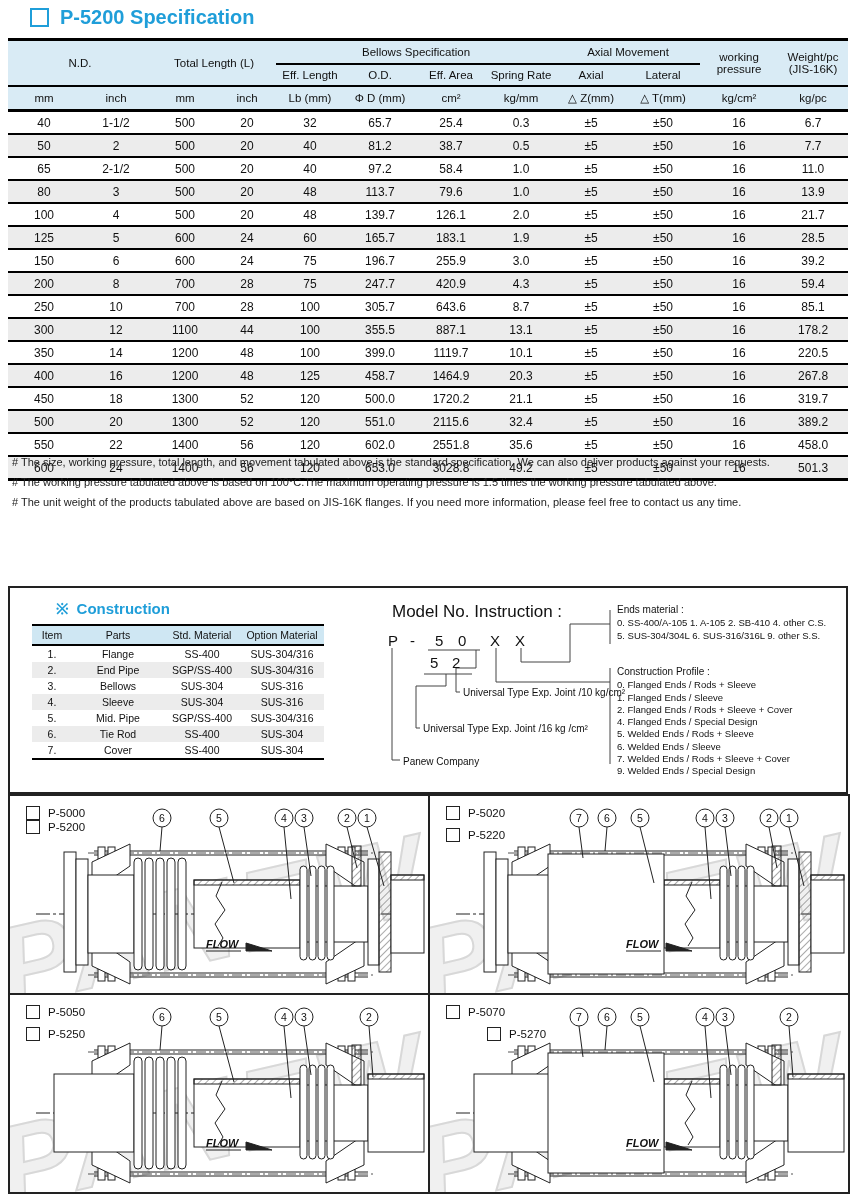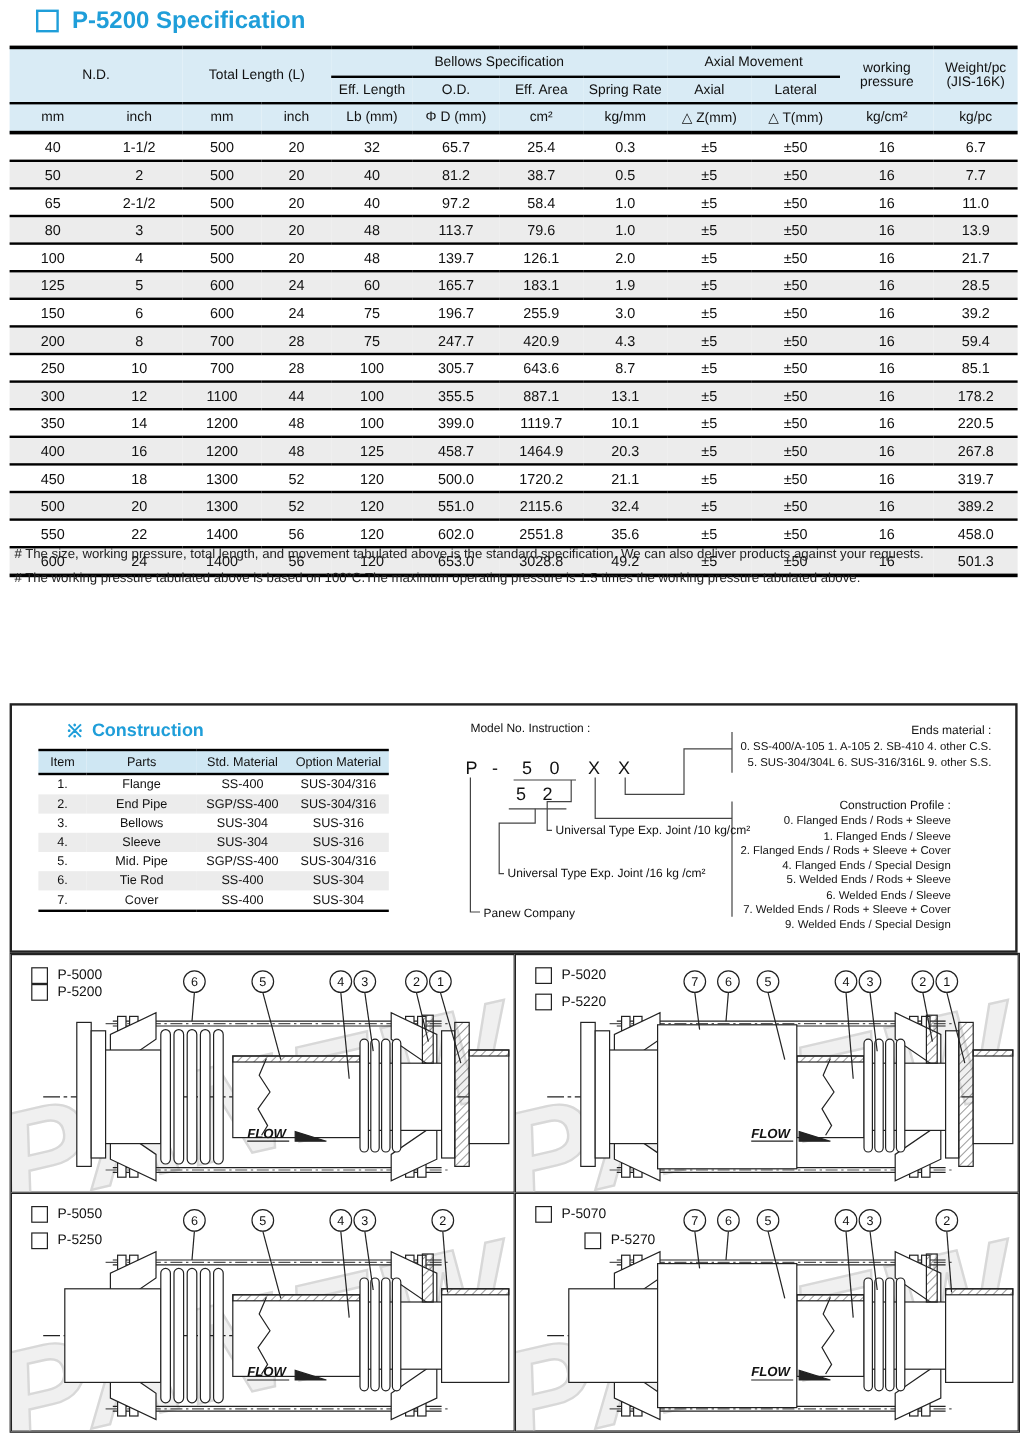--- a/index.html
+++ b/index.html
@@ -23,24 +23,24 @@
   .footnotes{position:absolute;left:12px;top:452px;font-size:11px;line-height:20px;color:#222;}
   
   .cbox{position:absolute;left:8px;top:586px;width:836px;height:204px;border:2px solid #222;background:#fff;}
   .constr-title{position:absolute;left:46px;top:10px;color:#1f9ed9;font-weight:bold;font-size:15px;display:flex;gap:8px;align-items:center;}
   table.constr{position:absolute;left:22px;top:36px;width:292px;border-collapse:collapse;table-layout:fixed;
                border-top:2px solid #000;border-bottom:2px solid #000;}
   table.constr th{font-weight:normal;font-size:10.5px;background:#cfe7f3;height:18px;border-bottom:2px solid #000;padding:0;text-align:center;}
   table.constr td{font-size:10.5px;height:16px;text-align:center;padding:0;}
   table.constr tbody tr:nth-child(even){background:#ececec;}
   .abs{position:absolute;white-space:nowrap;}
-  .mi-title{font-size:10px;}
+  .mi-title{font-size:17px;}
   .mi-char{font-size:15px;}
   .mi-lab{font-size:10px;}
-  .em-block,.cp-block{font-size:9.5px;line-height:12.3px;text-align:right;}
+  .em-block,.cp-block{font-size:9.5px;line-height:12.3px;}
   .em-title,.cp-title{font-size:10px;margin-bottom:1px;}
   .cbox svg.wires{position:absolute;left:0;top:0;}
   
   .pgrid{position:absolute;left:8px;top:794px;width:840px;height:398px;
          display:grid;grid-template-columns:1fr 1fr;grid-template-rows:1fr 1fr;border:1px solid #222;}
   .panel{position:relative;border:1px solid #222;background:#fff;overflow:hidden;}
   .panel svg.draw{position:absolute;left:0;top:0;width:100%;height:100%;}
   .chk{position:absolute;left:16px;display:flex;align-items:center;gap:8px;font-size:11.5px;}
   .chk .box{width:12px;height:12px;border:1.5px solid #222;background:#fff;flex:0 0 auto;}
   .panel svg text{font-family:"Liberation Sans",sans-serif;}
@@ -326,20 +326,21 @@
           <td>±50</td>
           <td>16</td>
           <td>501.3</td>
         </tr>
       </tbody>
   </table>
 
   <div class="footnotes">
     <div># The size, working pressure, total length, and movement tabulated above is the standard specification. We can also deliver products against your requests.</div>
     <div># The working pressure tabulated above is based on 100°C.The maximum operating pressure is 1.5 times the working pressure tabulated above.</div>
+    <div># The unit weight of the products tabulated above are based on JIS-16K flanges. If you need more information, please feel free to contact us any time.</div>
   </div>
 
 
   <div class="cbox">
     <div class="constr-title">
       <span>※</span>
       <span>Construction</span>
     </div>
 
     <table class="constr">

